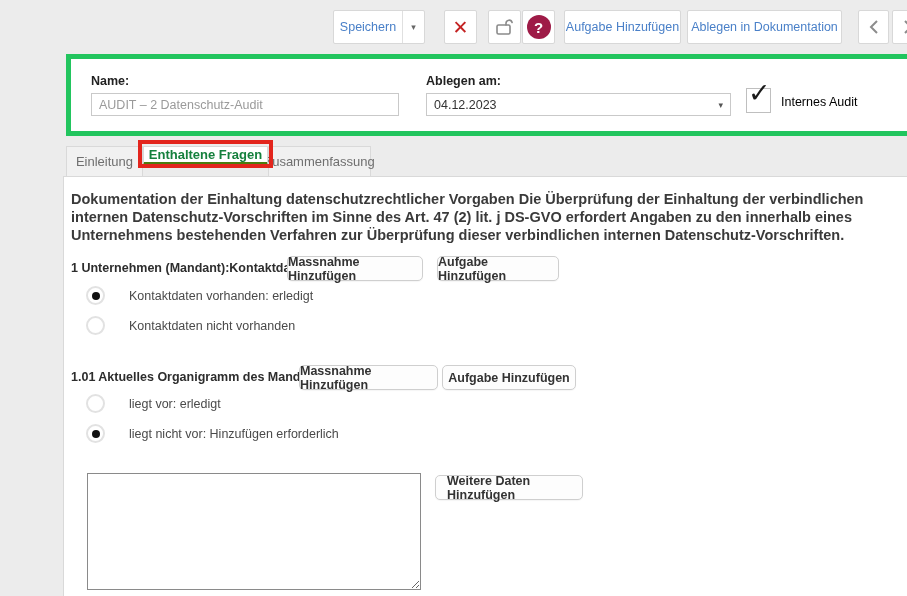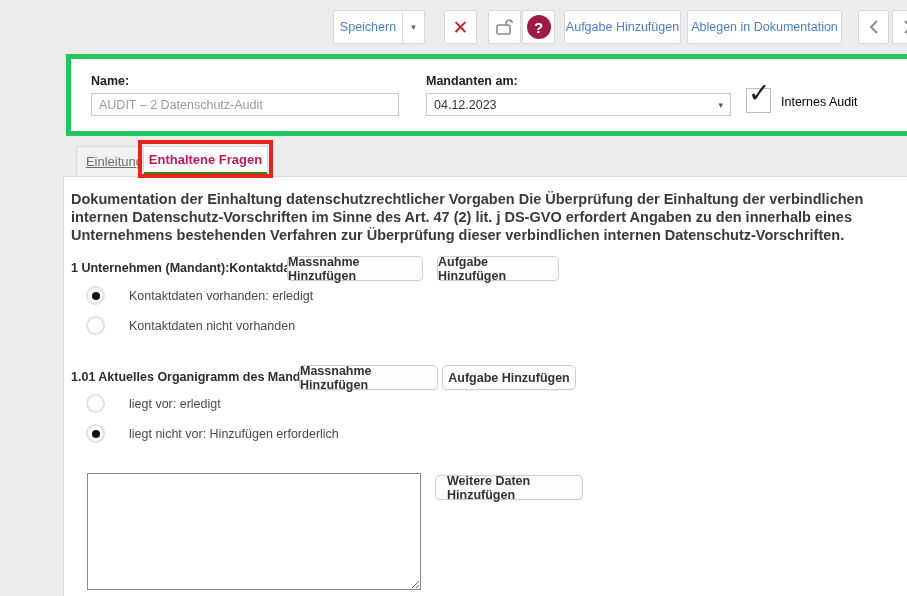--- a/index.html
+++ b/index.html
@@ -71,26 +71,26 @@
   }
   .lbl-internes { position: absolute; left: 710px; top: 36px; font-size: 12.5px; font-weight: normal; color: #000000; }
 
   
   .tab {
     position: absolute; top: 146px; height: 31px;
     display: flex; align-items: center; justify-content: center;
     font-size: 13px; cursor: pointer;
     border: 1px solid #d9d9d9; background: #f1f1f1; color: #6f6f6f;
   }
-  .tab-1 { left: 40px; width: 77px; text-decoration: underline; }
+  .tab-1 { left: 30px; width: 77px; }
   .tab-2 { left: 107px; width: 125px; z-index: 3; }
   .tab-3 { left: 232px; width: 103px; }
   .tab.active {
-    background: #fff; color: #be185d; font-weight: bold;
-    border-bottom: 6px solid #4d7c0f; height: 32px;
+    background: #fff; color: #15803d; font-weight: bold;
+    border-bottom: 4px solid #4d7c0f; height: 20px;
   }
   .tab.active .ring {
     position: absolute; left: -6px; top: -7px; right: -6px; bottom: -6px;
     border: 4px solid #e3251d; pointer-events: none;
   }
 
   
   .content-panel {
     position: absolute; left: 27px; top: 176px; width: 855px; height: 420px;
     background: #fff; border: 1px solid #d9d9d9; border-bottom: none; z-index: 1;
@@ -175,37 +175,38 @@
   <div class="tbtn btn-next">
     <svg class="icon-svg" width="14" height="18" viewBox="0 0 14 18">
       <polyline points="4,3 10,9 4,15" fill="none" stroke="#8c8c8c" stroke-width="2"></polyline>
     </svg>
   </div>
 
   <div class="form-panel">
     <div class="field-label lbl-name">Name:</div>
     <input class="name-input" type="text" value="AUDIT – 2 Datenschutz-Audit" style="">
 
-    <div class="field-label lbl-created">Mandanten am:</div>
+    <div class="field-label lbl-created">Ablegen am:</div>
     <div class="date-combo">
       <span>04.12.2023</span>
       <span class="caret">▾</span>
     </div>
 
     <div class="checkbox" data-state="true">
       <span class="mark">✓</span>
     </div>
     <div class="lbl-internes">Internes Audit</div>
   </div>
 
   <div class="tab tab-1">Einleitung</div>
   <div class="tab tab-2 active">
     <span>Enthaltene Fragen</span>
     <span class="ring"></span>
   </div>
+  <div class="tab tab-3">Zusammenfassung</div>
 
   <div class="content-panel">
     <div class="intro">Dokumentation der Einhaltung datenschutzrechtlicher Vorgaben Die Überprüfung der Einhaltung der verbindlichen internen Datenschutz-Vorschriften im Sinne des Art. 47 (2) lit. j DS-GVO erfordert Angaben zu den innerhalb eines Unternehmens bestehenden Verfahren zur Überprüfung dieser verbindlichen internen Datenschutz-Vorschriften.</div>
 
     <div class="q-title q1-title">1 Unternehmen (Mandant):Kontaktdaten</div>
     <div class="cbtn q1-b1">Massnahme Hinzufügen</div>
     <div class="cbtn q1-b2">Aufgabe Hinzufügen</div>
 
     <div class="radio-row r1a">
       <span class="radio" data-state="true"></span>

